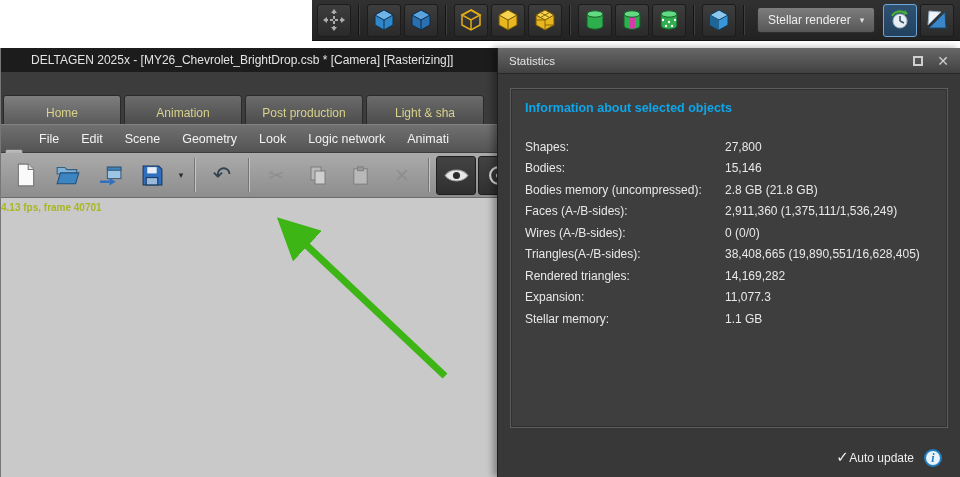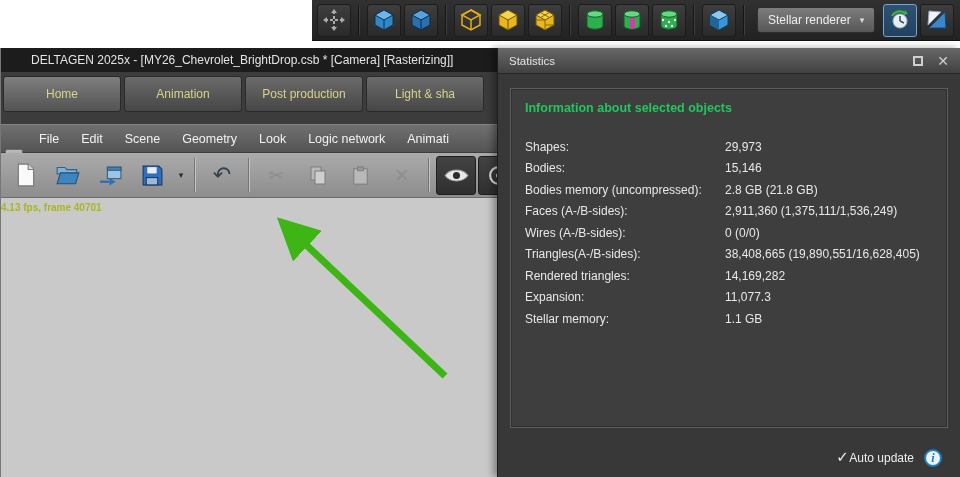--- a/index.html
+++ b/index.html
@@ -25,21 +25,21 @@
   .titlebar{position:absolute;left:0;top:0;width:100%;height:24px;background:#1c1c1c;
     display:flex;align-items:center;gap:7px;padding:0 7px;color:#e4e4e4;font-size:12px;white-space:nowrap;}
   .dg-badge{width:16px;height:16px;background:linear-gradient(#bdbdbd,#8a8a8a);border:1px solid #6a6a6a;
     border-radius:2px;color:#1d1d1d;font-size:8px;font-weight:bold;
     display:flex;align-items:center;justify-content:center;flex:none;margin-top:39px;}
 
   .ribbon{position:absolute;left:0;top:24px;width:100%;height:52px;background:#3c3c3c;
     display:flex;align-items:flex-start;padding:4px 2px 0;gap:3px;}
   .rtab{height:36px;min-width:118px;padding:0 16px;display:flex;align-items:center;justify-content:center;
     font-size:12px;color:#d9d28b;background:linear-gradient(#6b6b6b,#464646);
-    border:1px solid #2a2a2a;border-radius:3px;white-space:nowrap;}
+    border:1px solid #2a2a2a;border-radius:3px;white-space:nowrap;margin-top:19px;}
   .rtab.active{background:linear-gradient(#7e7e7e,#535353);}
 
   .menubar{position:absolute;left:0;top:76px;width:100%;height:29px;
     background:linear-gradient(#707070,#545454);border-top:1px solid #828282;border-bottom:1px solid #3d3d3d;
     display:flex;align-items:center;padding:0 4px;}
   .menubar .dg-badge{width:18px;height:18px;margin-right:5px;}
   .mitem{padding:0 11px;font-size:12.5px;color:#f2f2f2;height:100%;display:flex;align-items:center;white-space:nowrap;}
 
   .toolbar{position:absolute;left:0;top:105px;width:100%;height:45px;
     background:linear-gradient(#ababab,#8d8d8d);border-bottom:1px solid #6c6c6c;
@@ -57,21 +57,21 @@
   
   .stats-panel{position:absolute;left:497px;top:48px;width:463px;height:429px;background:#383838;
     border-left:1px solid #1d1d1d;box-shadow:-4px 0 7px rgba(0,0,0,.35);}
   .stats-titlebar{height:26px;background:linear-gradient(#686868,#414141);border-bottom:1px solid #262626;
     display:flex;align-items:center;padding:0 11px;color:#e3e3e3;font-size:11.5px;}
   .stats-title{flex:1;}
   .win-btn{color:#cfcfcf;font-size:14px;margin-left:14px;line-height:1;display:flex;align-items:center;}
   .float-box{width:10px;height:10px;border:2px solid #cfcfcf;display:inline-block;}
   .stats-frame{position:absolute;left:12px;right:12px;top:40px;height:340px;background:#3e3e3e;
     border:1px solid #5c5c5c;box-shadow:inset 0 0 0 1px #303030;padding:12px 14px;}
-  .stats-heading{font-size:12.5px;font-weight:bold;color:#22c55e;margin-bottom:21px;}
+  .stats-heading{font-size:12.5px;font-weight:bold;color:#0ea5e9;margin-bottom:21px;}
   .srow{display:flex;height:21.5px;align-items:center;font-size:12px;color:#e8e8e8;white-space:nowrap;}
   .slabel{width:200px;flex:none;}
   .footer{position:absolute;right:18px;bottom:10px;display:flex;align-items:center;gap:0;}
   .checkbox{width:13px;height:14px;position:relative;flex:none;}
   .checkbox.checked::after{content:"✓";color:#f0f0f0;font-size:15px;font-weight:bold;position:absolute;left:0;top:-3px;}
   .auto-label{color:#eeeeee;font-size:12px;}
   .info-icon{width:18px;height:18px;border-radius:50%;background:#eaf3fa;border:2px solid #1f7ec2;
     color:#1f7ec2;font-weight:bold;font-style:italic;font-family:"Liberation Serif","DejaVu Serif",serif;
     font-size:12px;display:flex;align-items:center;justify-content:center;margin-left:10px;flex:none;}
 </style>
@@ -295,21 +295,21 @@
       <span class="win-btn">
           <span>✕</span>
         </span>
     </div>
 
     <div class="stats-frame">
       <div class="stats-heading">Information about selected objects</div>
       <div>
           <div class="srow">
             <span class="slabel">Shapes:</span>
-            <span>29,973</span>
+            <span>27,800</span>
           </div>
           <div class="srow">
             <span class="slabel">Bodies:</span>
             <span>15,146</span>
           </div>
           <div class="srow">
             <span class="slabel">Bodies memory (uncompressed):</span>
             <span>2.8 GB (21.8 GB)</span>
           </div>
           <div class="srow">

